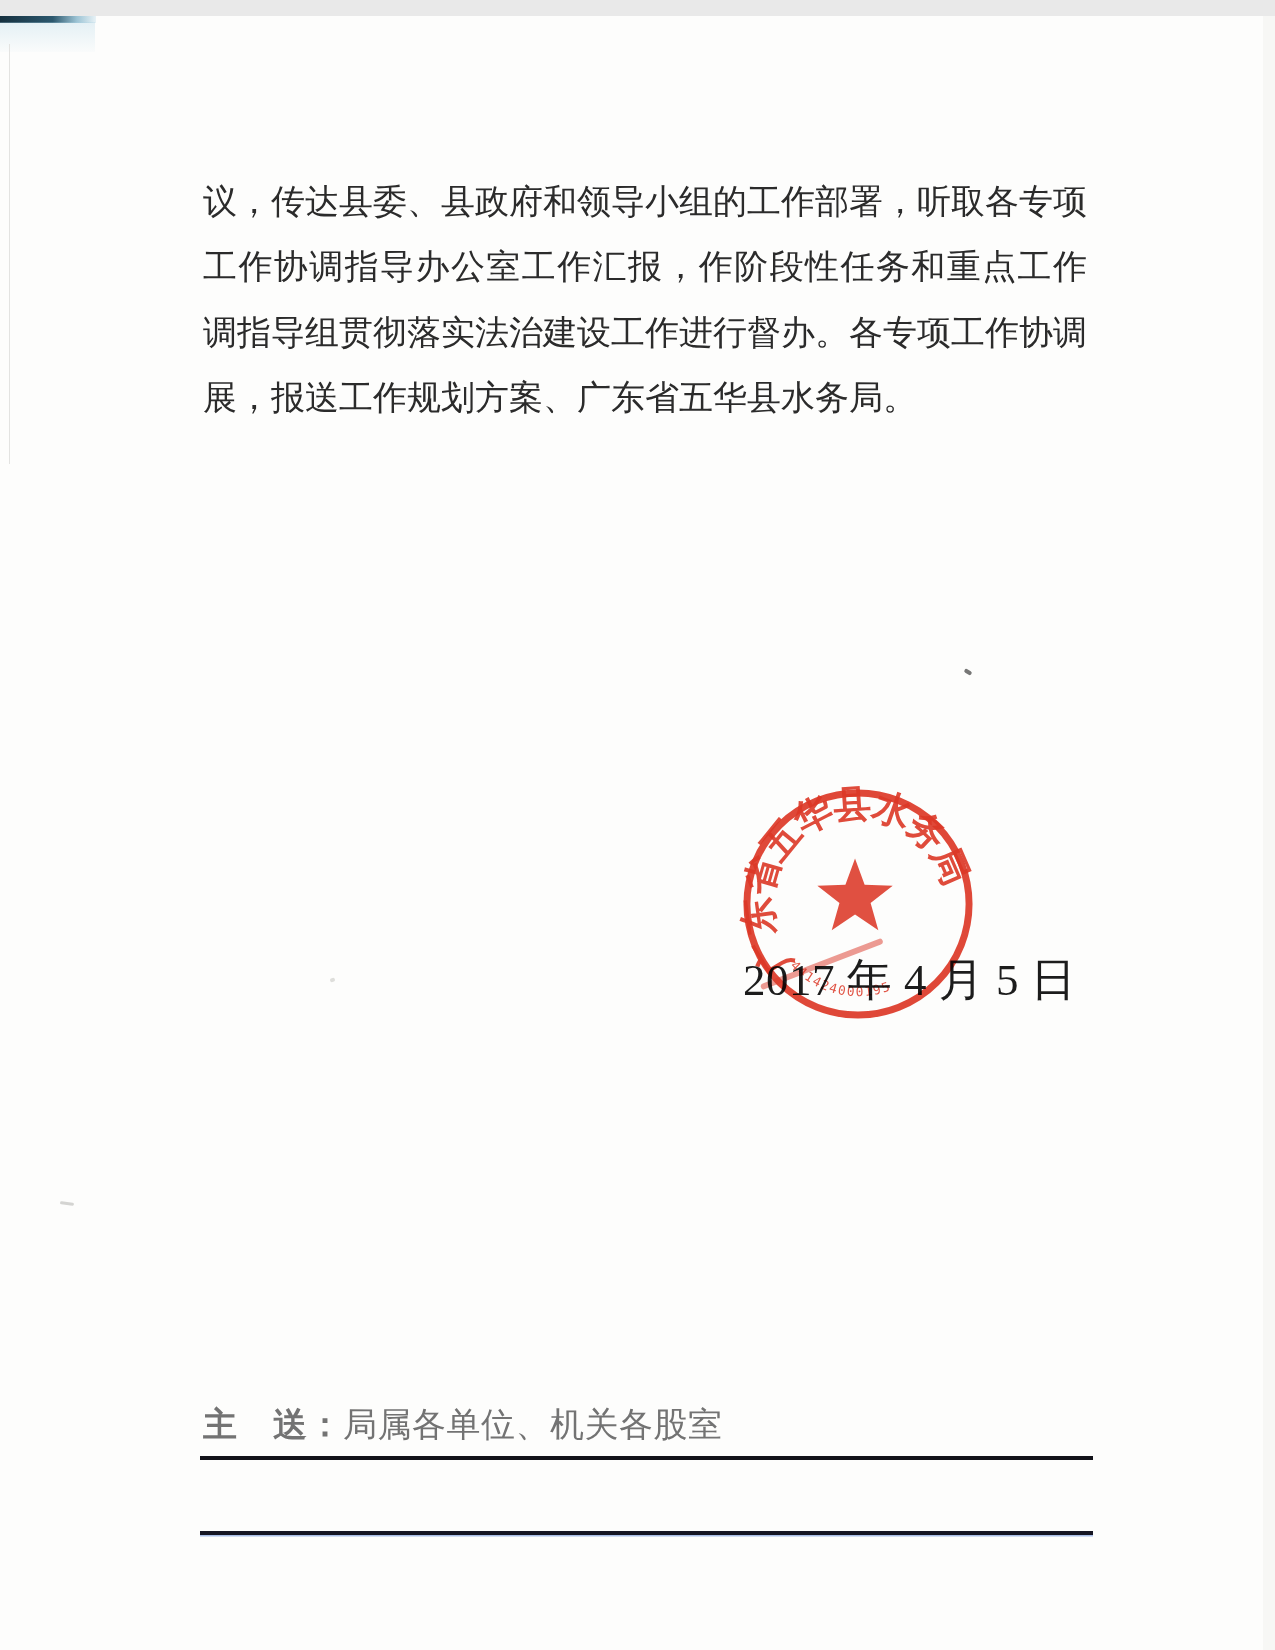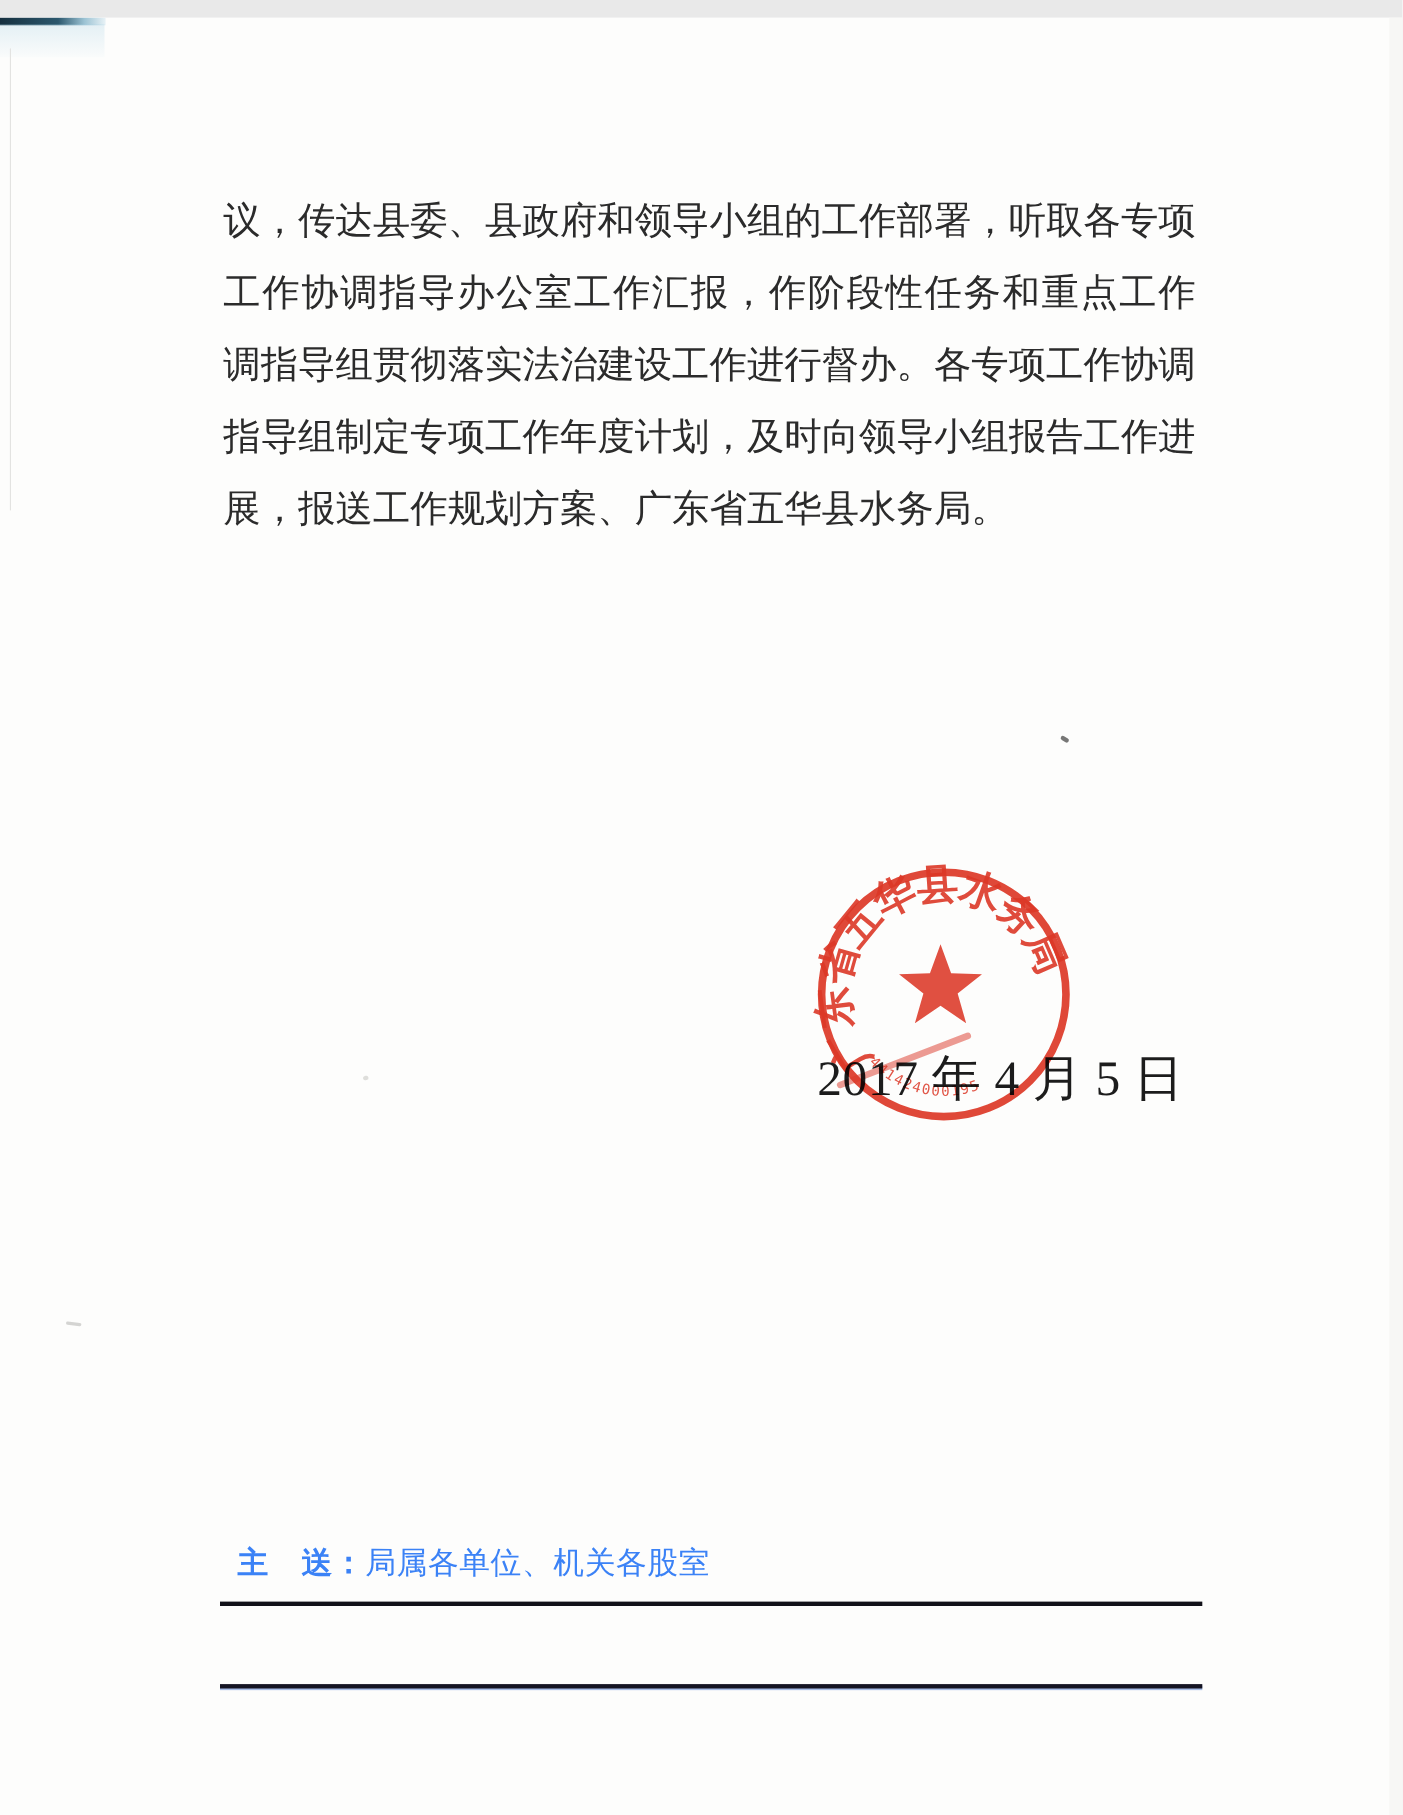--- a/index.html
+++ b/index.html
@@ -36,21 +36,21 @@
     font-size:34px;letter-spacing:-0.5px;color:#1c1c1c;white-space:nowrap;
     mix-blend-mode:multiply;
   }
   .sig-date{
     position:absolute;left:743px;top:934px;width:260px;
     font-size:45px;letter-spacing:.5px;color:#1c1c1c;white-space:nowrap;
     mix-blend-mode:multiply;
   }
 
   
-  .dist-line{position:absolute;left:216px;white-space:nowrap;font-size:28px;color:#3b82f6;}
+  .dist-line{position:absolute;left:203px;white-space:nowrap;font-size:34px;color:#737373;}
   .dist-main{top:1386px;}
   .dist-copy{top:1454px;}
   .dist-label{font-weight:bold;letter-spacing:1px;}
   .dist-value{letter-spacing:.5px;}
   .rule{position:absolute;left:200px;width:893px;}
   .rule-1{top:1440px;height:4px;background:#121219;}
   .rule-2{top:1515px;height:4px;background:#151523;box-shadow:0 1.5px 0 rgba(64,110,205,.45);}
 </style>
 </head>
 <body>
@@ -62,21 +62,20 @@
   <div class="edge-line"></div>
   <div class="right-band"></div>
   <div class="speck speck-a"></div>
   <div class="speck speck-b"></div>
   <div class="speck speck-c"></div>
 
   <div class="body-block">
     <div class="body-line">议，传达县委、县政府和领导小组的工作部署，听取各专项</div>
     <div class="body-line">工作协调指导办公室工作汇报，作阶段性任务和重点工作</div>
     <div class="body-line">调指导组贯彻落实法治建设工作进行督办。各专项工作协调</div>
-    <div class="body-line">指导组制定专项工作年度计划，及时向领导小组报告工作进</div>
     <div class="body-line last">展，报送工作规划方案、广东省五华县水务局。</div>
   </div>
 
   <svg class="seal-svg" viewBox="0 0 240 240" xmlns="http://www.w3.org/2000/svg">
     <g fill="none" stroke="none">
 
       <circle cx="120" cy="120" r="112" fill="none" stroke="#dc3827" stroke-width="7" opacity="0.92"></circle>
 
       <polygon points="117,74 126.7,100.7 155,101.6 132.7,119.1 140.5,146.4 117,130.5 93.5,146.4 101.3,119.1 79,101.6 107.3,100.7" fill="#dc3827" opacity="0.88"></polygon>
 

